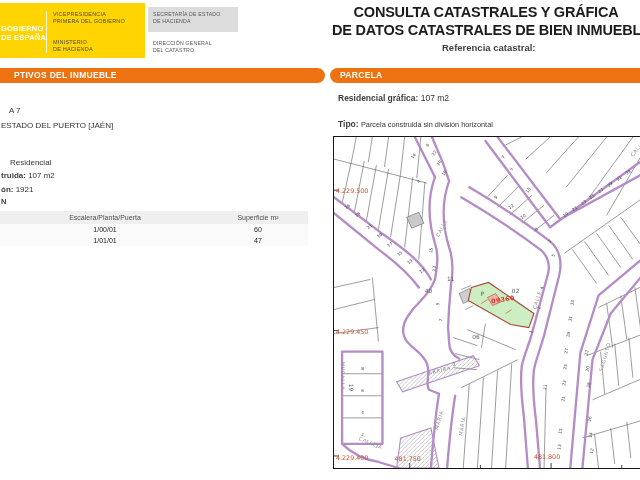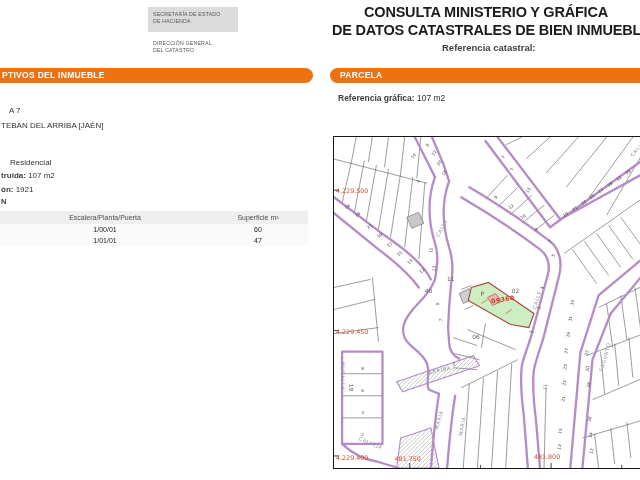--- a/index.html
+++ b/index.html
@@ -17,21 +17,21 @@
   .office2{left:153px;top:40px;}
 
   
   .title-block{position:absolute;left:332px;top:4px;width:308px;height:58px;overflow:hidden;}
   .t-line{white-space:nowrap;text-align:center;font-weight:bold;font-size:14.5px;line-height:17.5px;color:#1c1c1c;letter-spacing:-.2px;}
   .ref-line{margin-top:3px;margin-left:62px;font-weight:bold;font-size:9.5px;color:#3f3f3f;padding-left:48px;}
 
   
   .bar{position:absolute;top:68px;height:15px;background:#ed7212;color:#fff;font-weight:bold;
        font-size:8.5px;line-height:15px;letter-spacing:.3px;}
-  .bar-left{left:0;width:311px;border-radius:0 8px 8px 0;padding-left:2px;}
+  .bar-left{left:0;width:311px;border-radius:0 8px 8px 0;padding-left:14px;}
   .bar-right{left:330px;width:312px;border-radius:8px 0 0 8px;padding-left:10px;}
 
   .frag{position:absolute;font-size:8px;color:#333;white-space:nowrap;}
   .lbl{font-weight:bold;color:#3d3d3d;}
   .val{color:#333;}
   .small-val{font-size:7.3px;}
 
   
   .ltable{position:absolute;left:0;top:211px;width:308px;background:#fafafa;font-size:7px;color:#222;}
   .ltable .thead{display:flex;background:#efefef;height:13px;line-height:13px;color:#4e4e4e;}
@@ -46,40 +46,55 @@
   .ml-street{font-size:5px;fill:#8d8d8d;letter-spacing:.7px;}
   .ml-num{font-size:4.2px;fill:#444;}
   .ml-plabel{font-size:5.8px;fill:#5a5a5a;}
   .ml-ref{font-size:6.2px;fill:#cf3a2a;letter-spacing:.4px;font-weight:bold;}
 </style>
 </head>
 <body>
 
 <div class="page">
 
+  <div class="yellow">
+    <div class="brand">
+      <div>GOBIERNO</div>
+      <div>DE ESPAÑA</div>
+    </div>
+    <div class="vline"></div>
+    <div class="dept dept1">
+      <div>VICEPRESIDENCIA</div>
+      <div>PRIMERA DEL GOBIERNO</div>
+    </div>
+    <div class="dept dept2">
+      <div>MINISTERIO</div>
+      <div>DE HACIENDA</div>
+    </div>
+  </div>
   <div class="office office1">
     <div>SECRETARÍA DE ESTADO</div>
     <div>DE HACIENDA</div>
   </div>
   <div class="office office2">
     <div>DIRECCIÓN GENERAL</div>
     <div>DEL CATASTRO</div>
   </div>
 
   <div class="title-block">
-    <div class="t-line">CONSULTA MINISTERIO Y GRÁFICA</div>
+    <div class="t-line">CONSULTA CATASTRALES Y GRÁFICA</div>
     <div class="t-line">DE DATOS CATASTRALES DE BIEN INMUEBLE</div>
     <div class="ref-line">Referencia catastral:</div>
   </div>
 
   <div class="bar bar-left">PTIVOS DEL INMUEBLE</div>
   <div class="bar bar-right">PARCELA</div>
 
   <div class="frag" style="left:9px;top:106px;">A 7</div>
-  <div class="frag" style="left:1px;top:121px;">TEBAN DEL ARRIBA [JAÉN]</div>
+  <div class="frag" style="left:1px;top:121px;">ESTADO DEL PUERTO [JAÉN]</div>
   <div class="frag" style="left:1px;top:158px;padding-left:9px;">Residencial</div>
   <div class="frag" style="left:1px;top:171px;">
     <span class="lbl">truida:</span>
     <span class="val">107 m2</span>
   </div>
   <div class="frag" style="left:1px;top:185px;">
     <span class="lbl">ón:</span>
     <span class="val">1921</span>
   </div>
   <div class="frag lbl" style="left:1px;top:197px;font-size:7.5px;">N</div>
@@ -93,22 +108,26 @@
       <div class="c1">1/00/01</div>
       <div class="c2">60</div>
     </div>
     <div class="trow">
       <div class="c1">1/01/01</div>
       <div class="c2">47</div>
     </div>
   </div>
 
   <div class="frag" style="left:338px;top:93px;font-size:8.5px;">
-    <span class="lbl">Referencia gráfica:</span>
+    <span class="lbl">Residencial gráfica:</span>
     <span class="val">107 m2</span>
+  </div>
+  <div class="frag" style="left:338px;top:119px;font-size:8.5px;">
+    <span class="lbl">Tipo:</span>
+    <span class="val small-val">Parcela construida sin división horizontal</span>
   </div>
 
   <div class="map">
     <svg width="100%" height="100%" viewBox="0 0 307 330" preserveAspectRatio="none">
       <defs>
         <pattern id="hatch" patternUnits="userSpaceOnUse" width="4" height="4">
           <path d="M0,4 L4,0" stroke="#8f8f8f" stroke-width="0.5"></path>
         </pattern>
       </defs>
 

